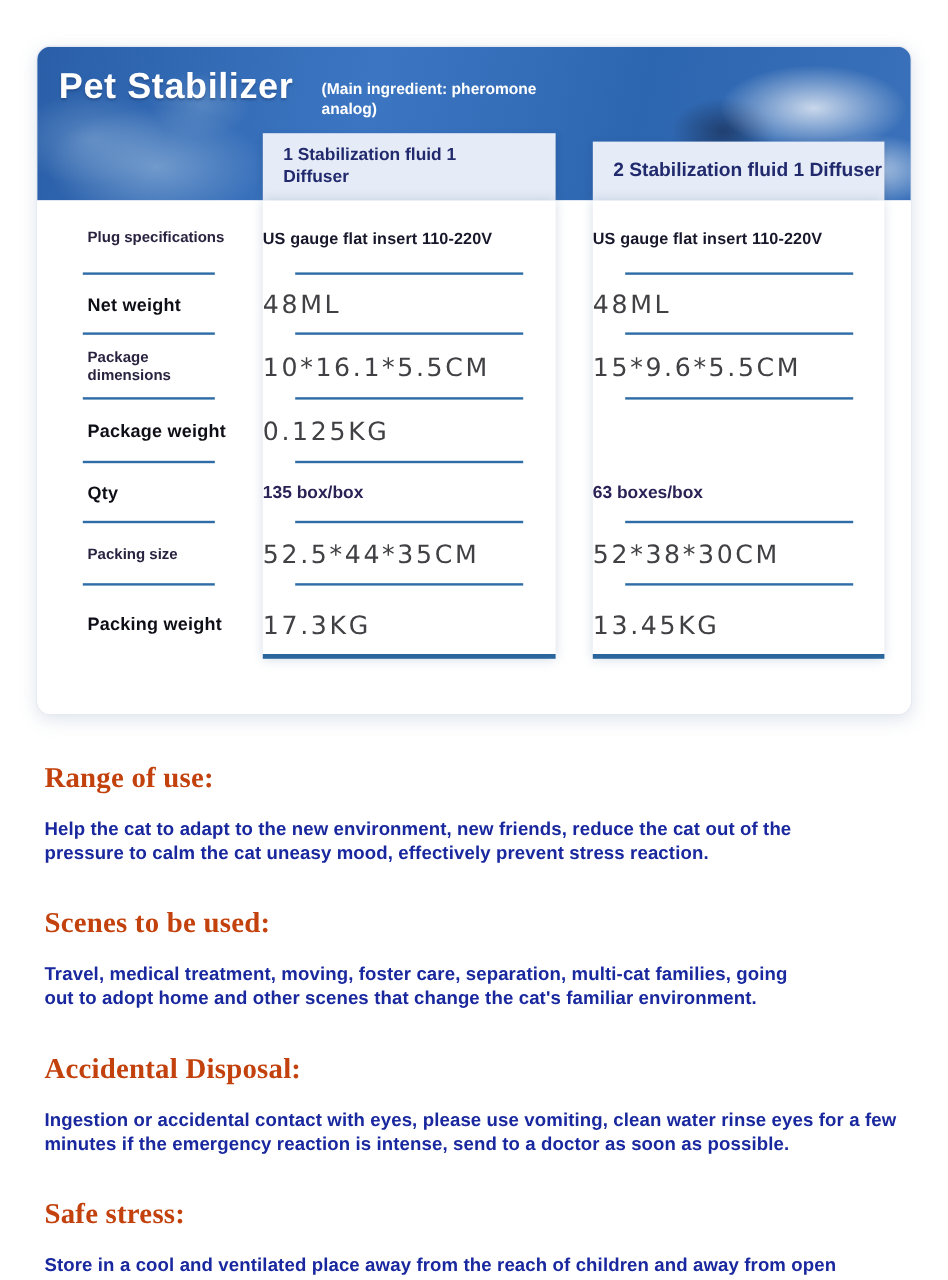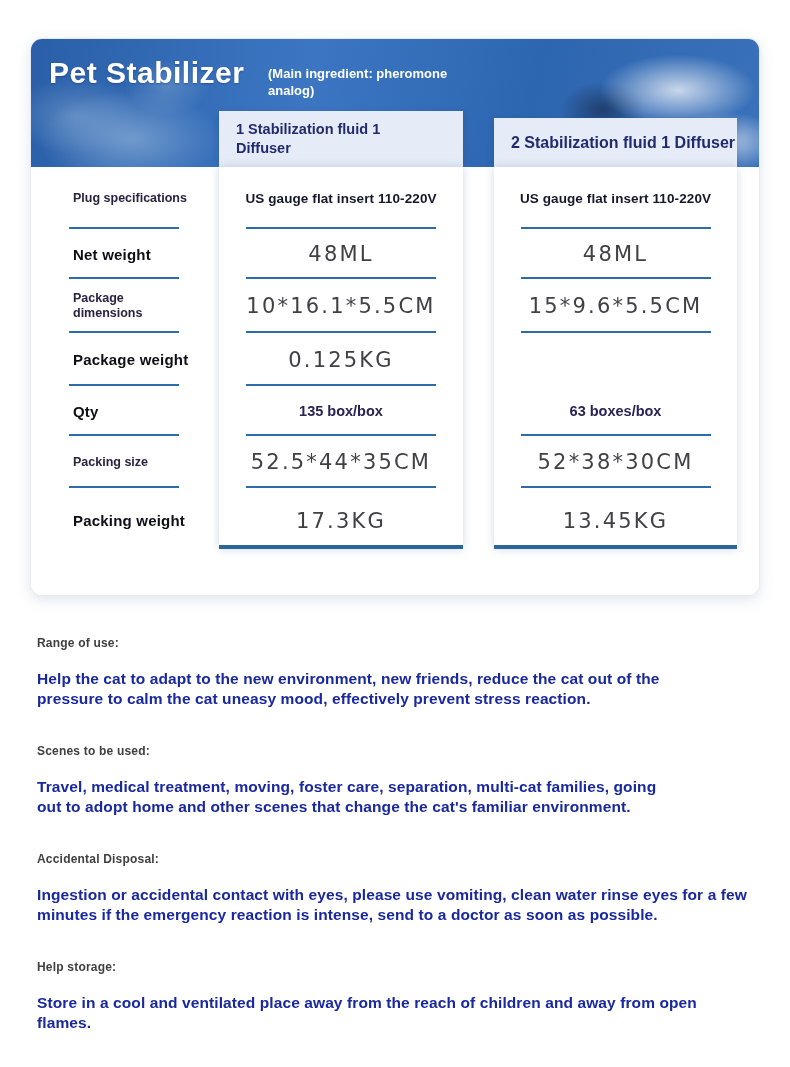--- a/index.html
+++ b/index.html
@@ -47,37 +47,37 @@
 
   .rows { position:relative; }
   .row { display:grid; grid-template-columns:188px 244px 31px 243px; }
   .row-0{height:62px} .row-1{height:50px} .row-2{height:54px}
   .row-3{height:53px} .row-4{height:50px} .row-5{height:52px} .row-6{height:65px}
 
   .cell { position:relative; display:flex; flex-direction:column; justify-content:center; }
   .lbl { grid-column:1; padding-left:42px; align-items:flex-start; }
   .v1  { grid-column:2; }
   .v2  { grid-column:4; }
-  .val { align-items:center; text-align:center; }
+  .val { align-items:flex-start; text-align:center; }
 
   .lbl.small span { font-size:12.5px; font-weight:bold; color:#2a2340; line-height:15px; white-space:pre-line; }
   .lbl.large span { font-size:15px; font-weight:bold; color:#0e0e16; letter-spacing:.2px; }
 
   .val.light span { font-family:"DejaVu Sans", sans-serif; font-size:21px; font-weight:normal;
                     letter-spacing:2.2px; color:#414145; }
   .row-0 .val span { font-size:13.5px; font-weight:bold; color:#17172b; letter-spacing:.1px; }
   .row-4 .val span { font-size:14.5px; font-weight:bold; color:#2a2155; }
 
   .u::after { content:""; position:absolute; bottom:0; height:2px; background:#2d6ca6; }
   .lbl.u::after { left:38px; width:110px; }
   .val.u::after { left:50%; transform:translateX(-50%); width:190px; }
 
   
   .sections { position:absolute; left:0; top:596px; width:790px; padding:40px 37px 0 37px; }
-  .info h2 { font-size:12px; font-weight:bold; color:#404040; letter-spacing:.2px; margin:0 0 19px 0; }
+  .info h2 { font-size:24px; font-weight:bold; color:#c2410c; letter-spacing:.2px; margin:0 0 19px 0;font-family:Liberation Serif, serif; }
   .info p  { font-size:15.5px; font-weight:bold; color:#19289e; line-height:19.5px;
              letter-spacing:.1px; margin:0 0 36px 0; white-space:pre-line; }
 </style>
 </head>
 <body>
 
 <div class="card">
   <div class="hero">
     <div class="photo photo-cat"></div>
     <div class="photo photo-dog"></div>
@@ -191,16 +191,16 @@
     <h2>Scenes to be used:</h2>
     <p>Travel, medical treatment, moving, foster care, separation, multi-cat families, going
 out to adopt home and other scenes that change the cat's familiar environment.</p>
   </section>
   <section class="info">
     <h2>Accidental Disposal:</h2>
     <p>Ingestion or accidental contact with eyes, please use vomiting, clean water rinse eyes for a few
 minutes if the emergency reaction is intense, send to a doctor as soon as possible.</p>
   </section>
   <section class="info">
-    <h2>Help storage:</h2>
+    <h2>Safe stress:</h2>
     <p>Store in a cool and ventilated place away from the reach of children and away from open flames.</p>
   </section>
 </div>
 
 </body></html>

